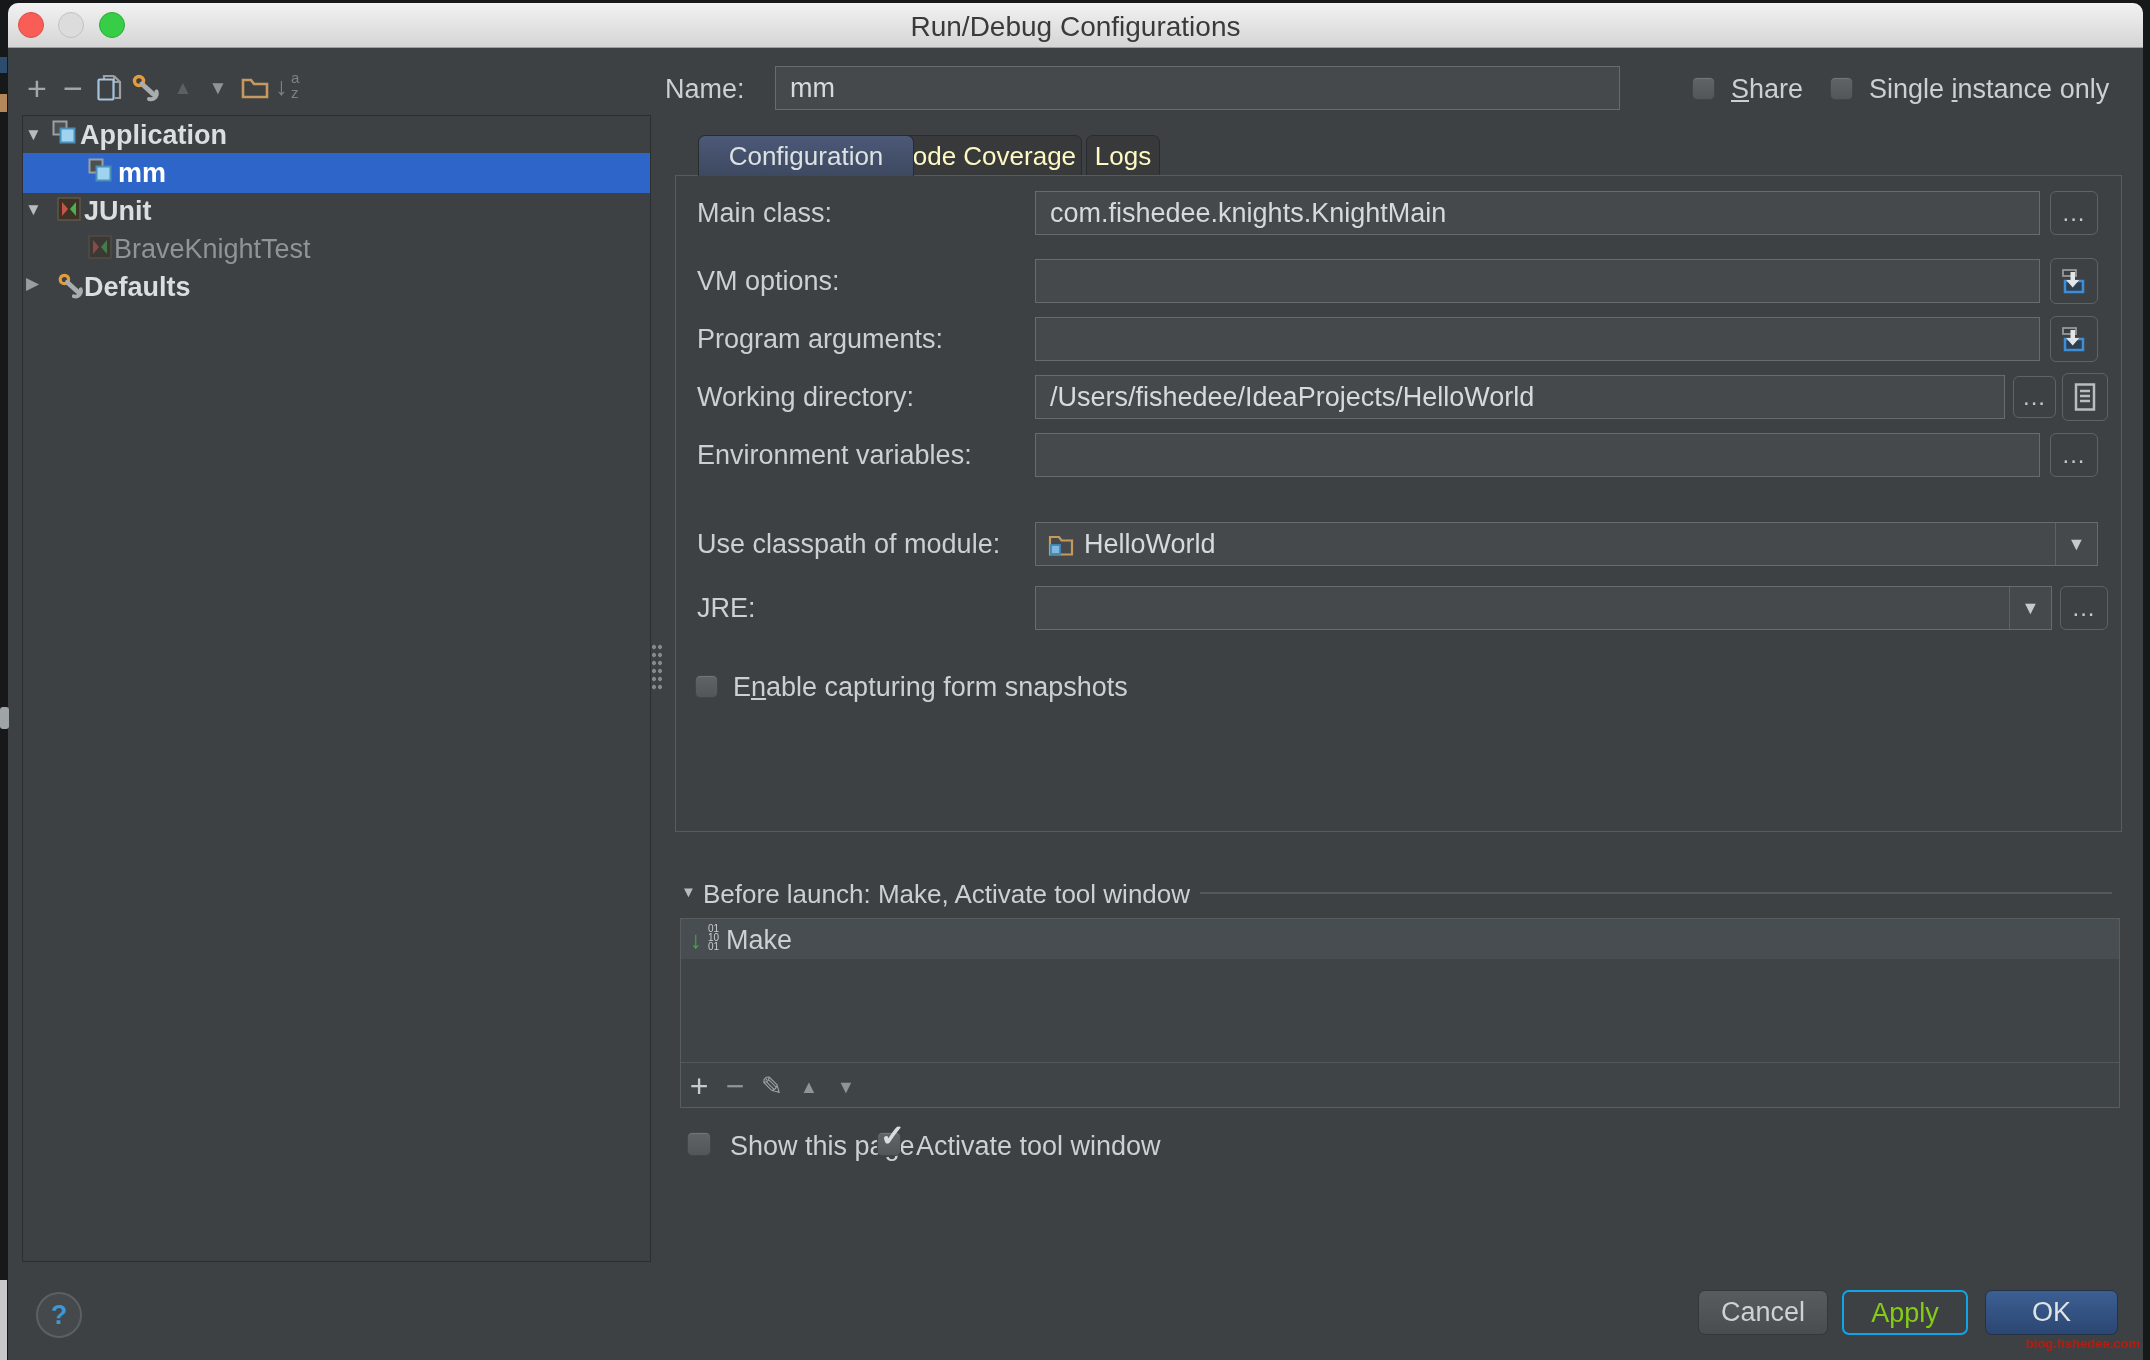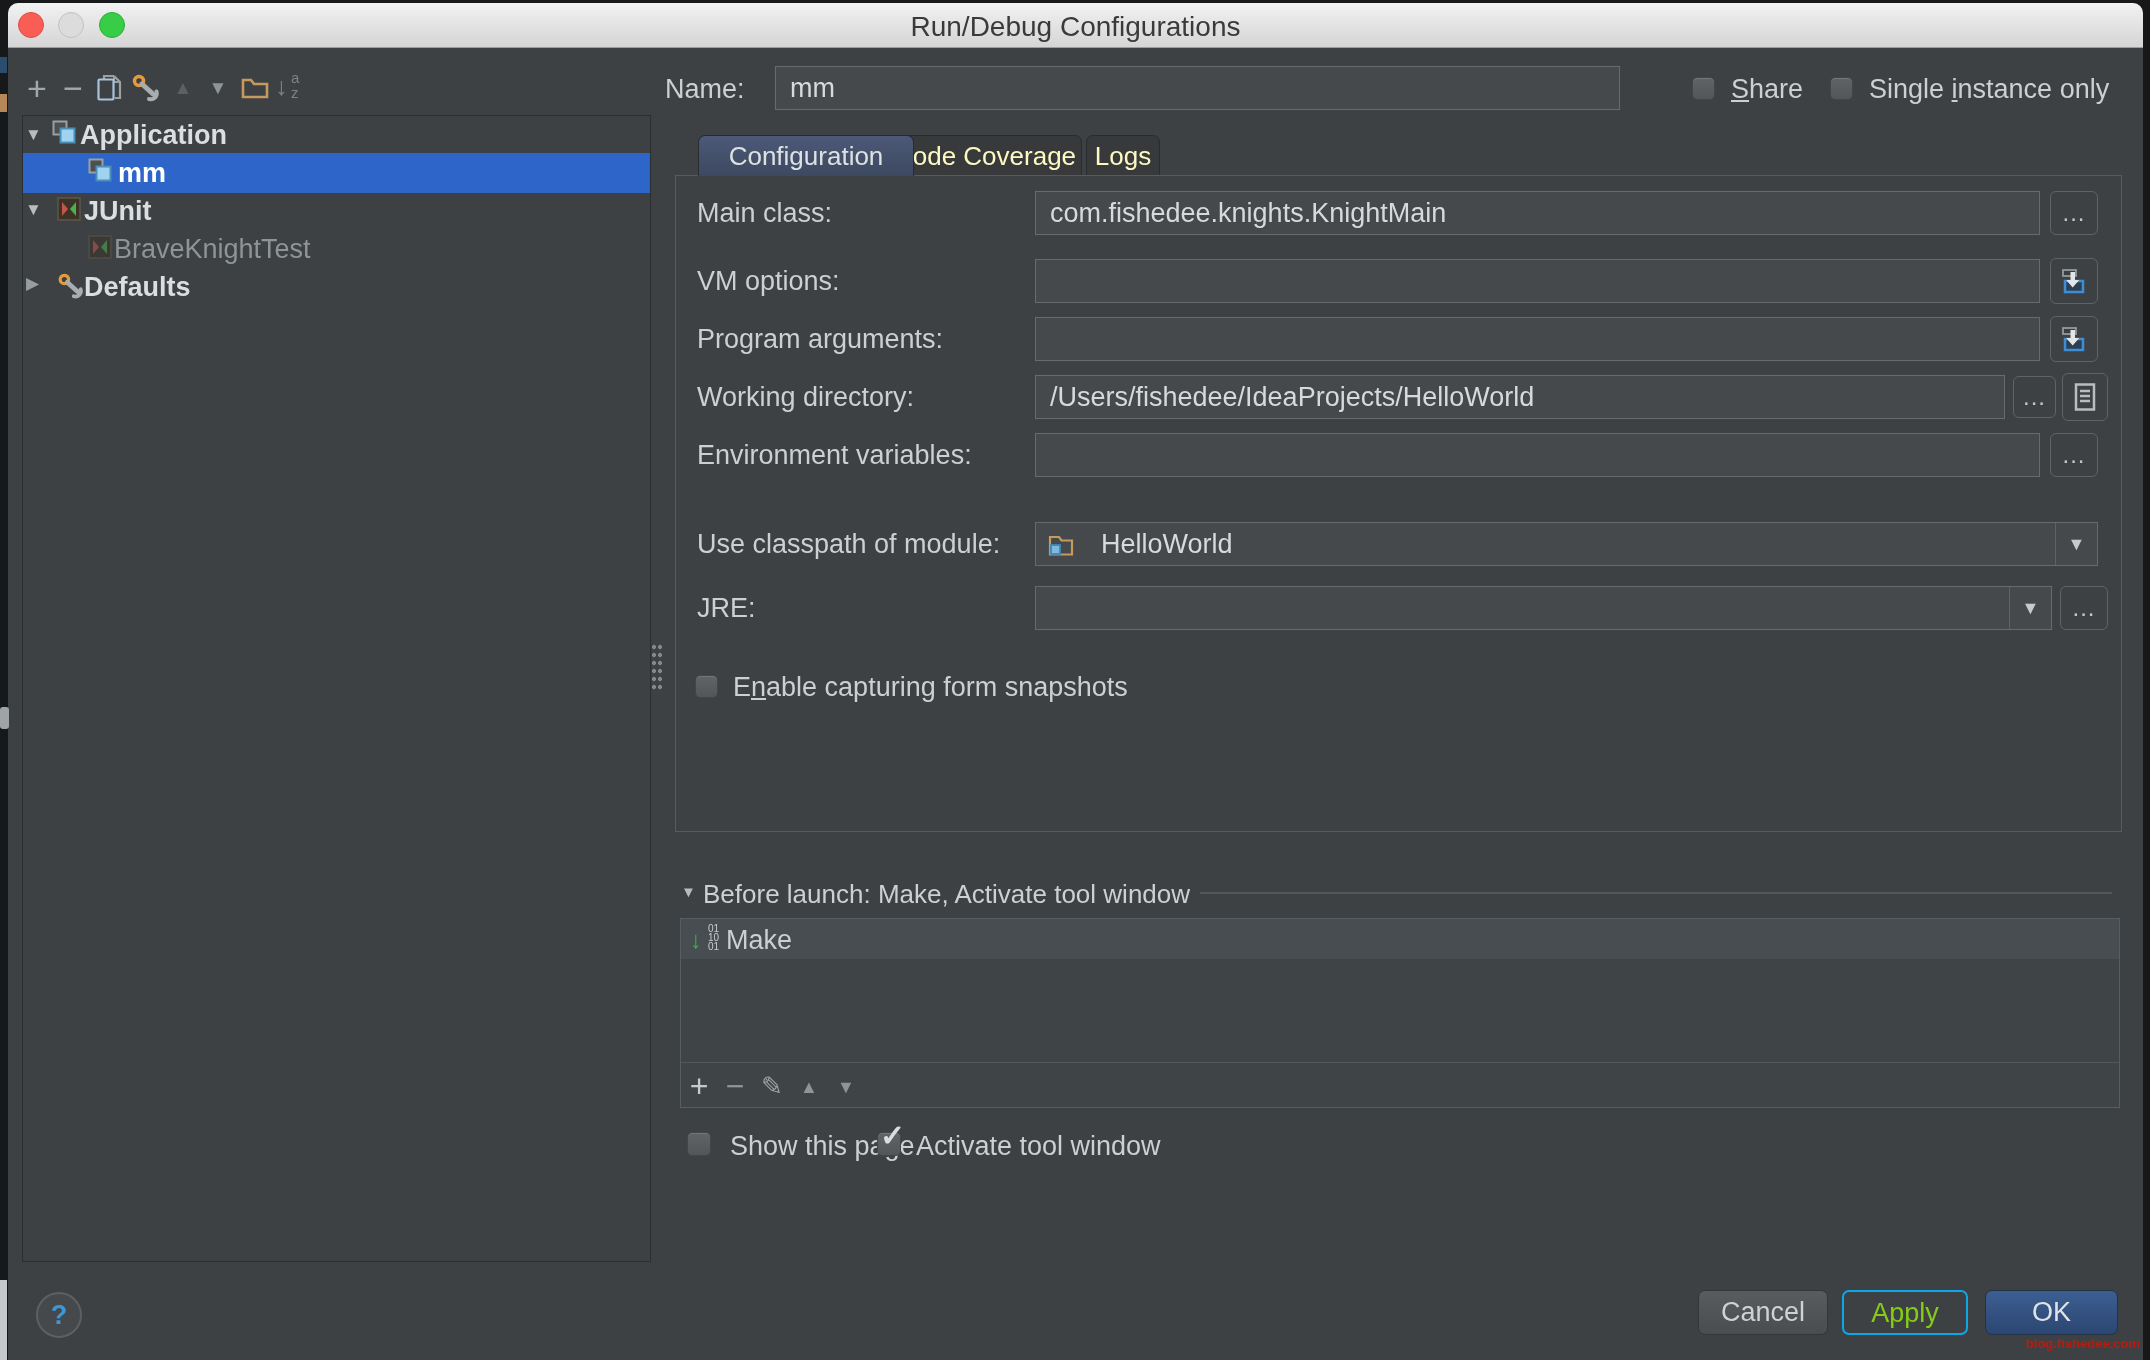--- a/index.html
+++ b/index.html
@@ -241,21 +241,21 @@
 <div class="abs icon-btn" style="left:2050px;top:433px;width:48px;height:44px;">
     <span>...</span>
   </div>
 
 <div class="abs lbl" style="left:697px;top:529px;">Use classpath of module:</div>
 <div class="abs combo" style="left:1035px;top:522px;width:1063px;height:44px;">
   <svg style="margin-left:12px;" width="26" height="23" viewBox="0 0 26 23">
     <path d="M2 4 h9 l2.5 3.5 H24 v14 H2 z" fill="none" stroke="#c69a5e" stroke-width="2.2"></path>
     <rect x="3" y="12" width="9" height="9" fill="#7fb8dc" stroke="#3f88b5" stroke-width="1.8"></rect>
   </svg>
-  <span class="val" style="margin-left:27px;">HelloWorld</span>
+  <span class="val" style="margin-left:10px;">HelloWorld</span>
   <span class="arrow-box">▼</span>
 </div>
 
 <div class="abs lbl" style="left:697px;top:593px;">JRE:</div>
 <div class="abs combo" style="left:1035px;top:586px;width:1017px;height:44px;">
   <span class="arrow-box">▼</span>
 </div>
 <div class="abs icon-btn" style="left:2060px;top:586px;width:48px;height:44px;">
     <span>...</span>
   </div>

